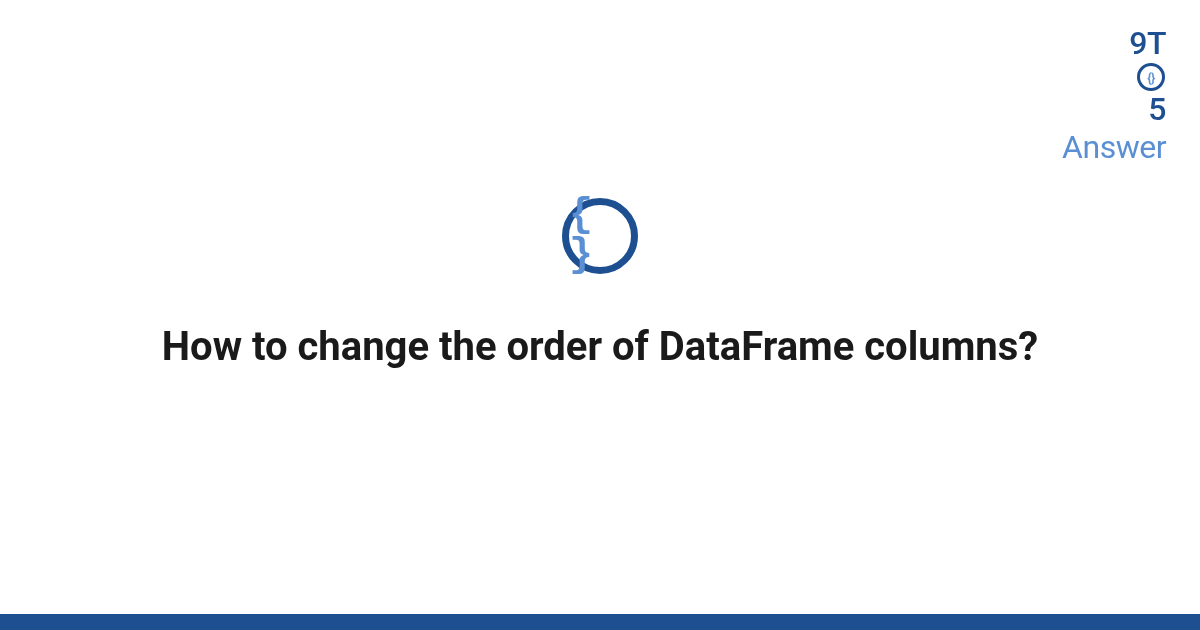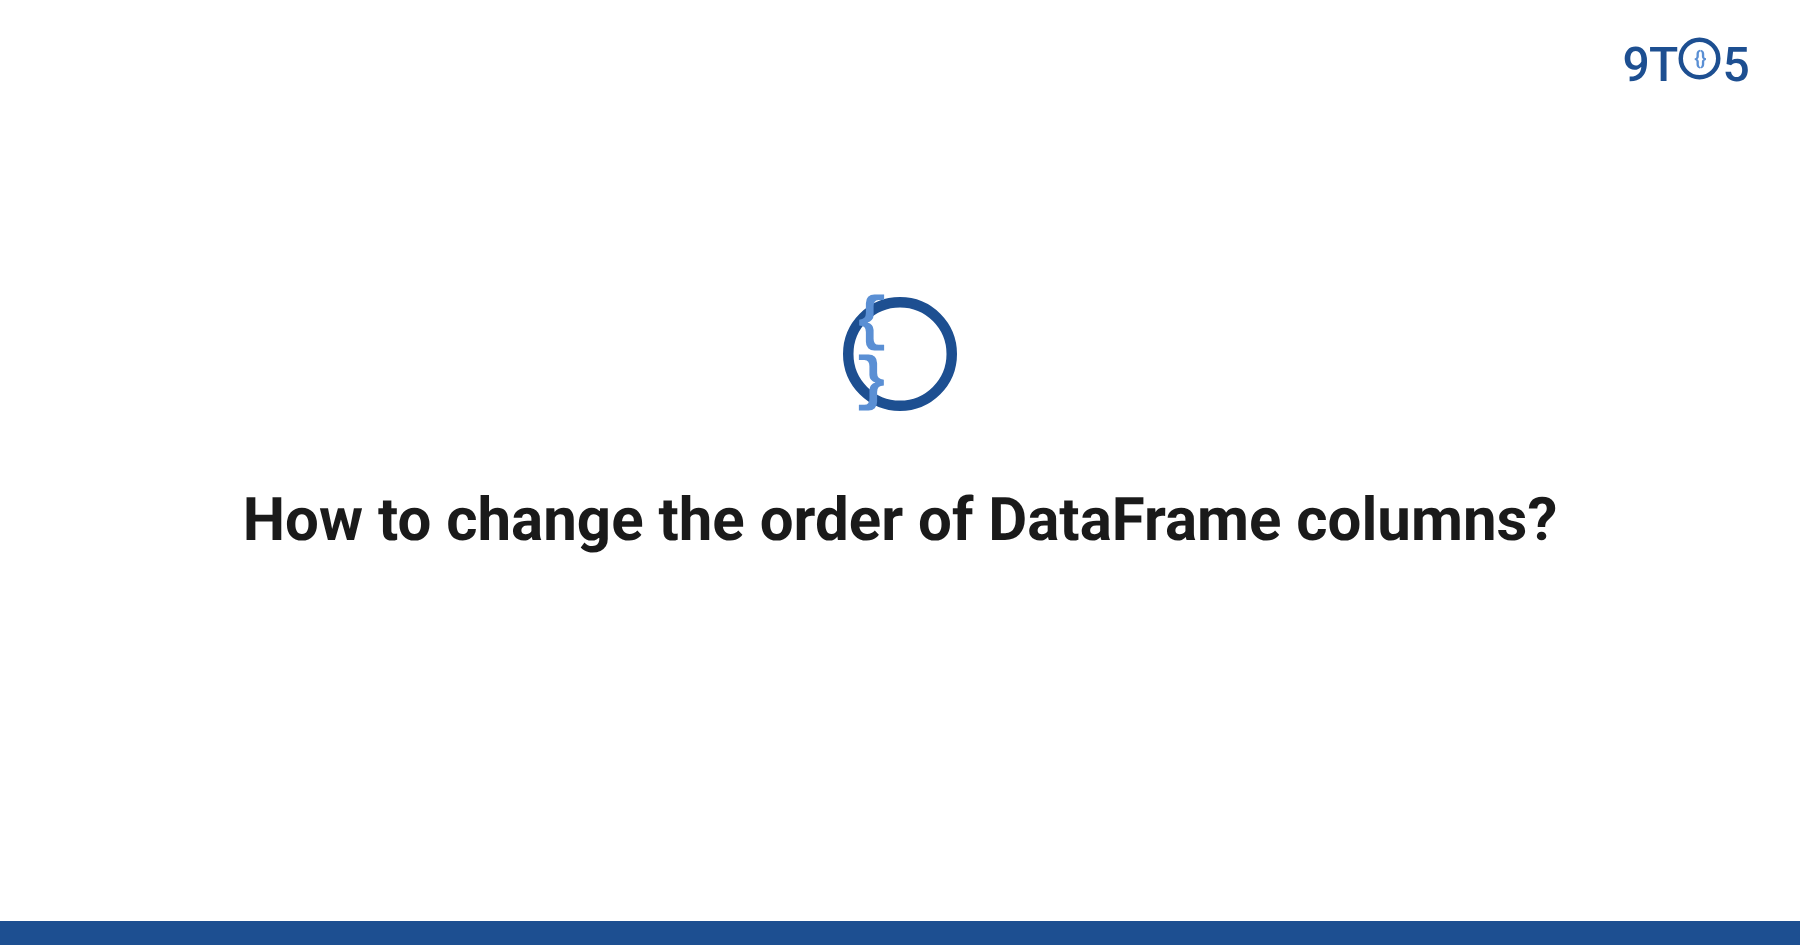--- a/index.html
+++ b/index.html
@@ -16,21 +16,22 @@
       overflow: hidden;
     }
     .logo {
       position: absolute;
       top: 24px;
       right: 34px;
       font-size: 32px;
       font-weight: 400;
       letter-spacing: -0.5px;
       display: flex;
-      align-items: flex-start;
+      align-items: flex-end;
+      flex-direction: column;
     }
     .logo-9t {
       color: #1d4f91;
       font-weight: 500;
     }
     .logo-o {
       display: inline-flex;
       align-items: center;
       justify-content: center;
       width: 28px;
@@ -105,20 +106,21 @@
   </style>
 </head>
 <body>
 
 <a class="logo">
   <span class="logo-9t">9T</span>
   <span class="logo-o">
     <span class="logo-o-inner">{}</span>
   </span>
   <span class="logo-5">5</span>
+  <span class="logo-answer">Answer</span>
 </a>
 
 <div class="content">
   <div class="icon-circle">
     <span class="braces">{ }</span>
   </div>
   <h1 class="title">How to change the order of DataFrame columns?</h1>
 </div>
 
 <div class="footer-bar"></div>

